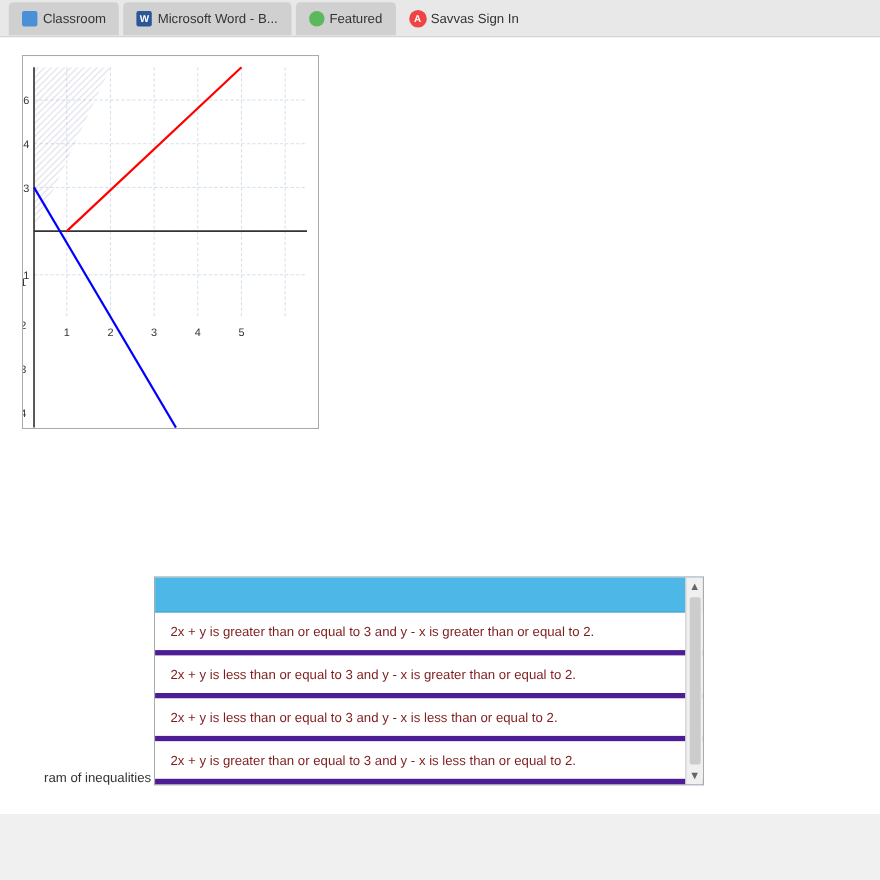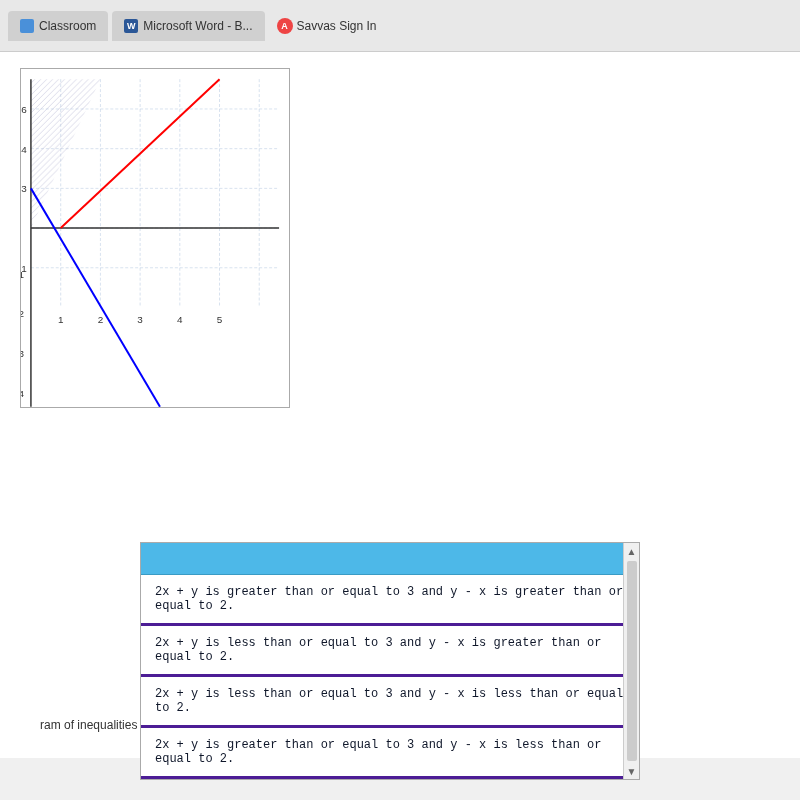--- a/index.html
+++ b/index.html
@@ -6,21 +6,21 @@
     body {
       width: 800px;
       height: 800px;
       overflow: hidden;
       font-family: Arial, sans-serif;
       background: #f0f0f0;
     }
 
     
     .browser-toolbar {
-      height: 52px;
+      height: 34px;
       background: #e8e8e8;
       display: flex;
       align-items: center;
       padding: 0 8px;
       gap: 4px;
       border-bottom: 1px solid #ccc;
       overflow: hidden;
     }
     .tab-item {
       height: 30px;
@@ -114,25 +114,24 @@
 
     .dropdown-header {
       height: 32px;
       background: #4db8e8;
       border-bottom: 1px solid #3a9bc4;
     }
 
     .dropdown-option {
       padding: 10px 14px;
       font-size: 12px;
-      color: #0f172a;
-      border-bottom: 3px solid #4c1d95;
+      color: #7f1d1d;
+      border-bottom: 5px solid #4c1d95;
       cursor: pointer;
       background: white;
-      font-family: Liberation Mono, monospace;
     }
 
     .dropdown-option:last-child {
       border-bottom: none;
     }
 
     .dropdown-scrollbar {
       position: absolute;
       right: 0;
       top: 0;
@@ -177,20 +176,24 @@
 
 <div class="browser-toolbar">
   <div class="tab-item">
     <span class="tab-icon" style="background:#4a90d9;border-radius:2px;"></span>
     Classroom
   </div>
   <div class="tab-item">
     <span class="tab-icon" style="background:#2b5797;border-radius:2px;color:white;font-size:9px;font-weight:bold;display:flex;align-items:center;justify-content:center;">W</span>
     Microsoft Word - B...
   </div>
+  <div class="tab-item">
+    <span class="tab-icon" style="background:#5cb85c;border-radius:50%;"></span>
+    <span>Featured</span>
+  </div>
   <div class="tab-savvas">
     <div class="savvas-icon">A</div>
     Savvas Sign In
   </div>
 </div>
 
 <div class="page-content">
 
   <div class="graph-container">
     <svg class="graph-canvas" viewBox="0 0 270 340" xmlns="http://www.w3.org/2000/svg">

